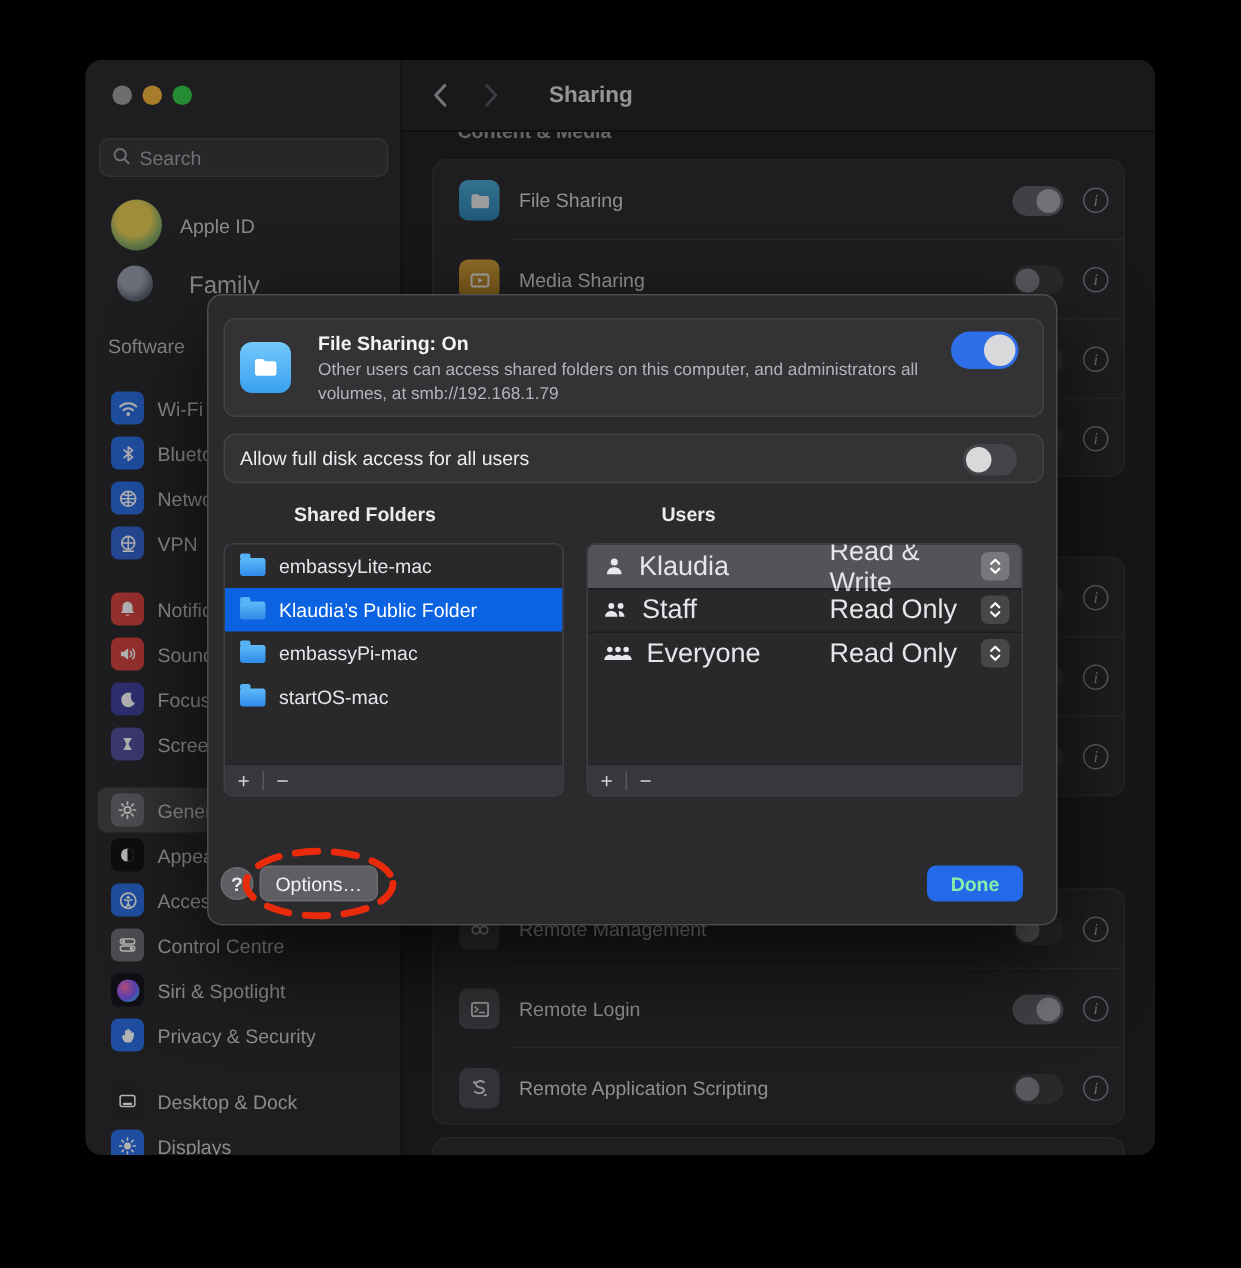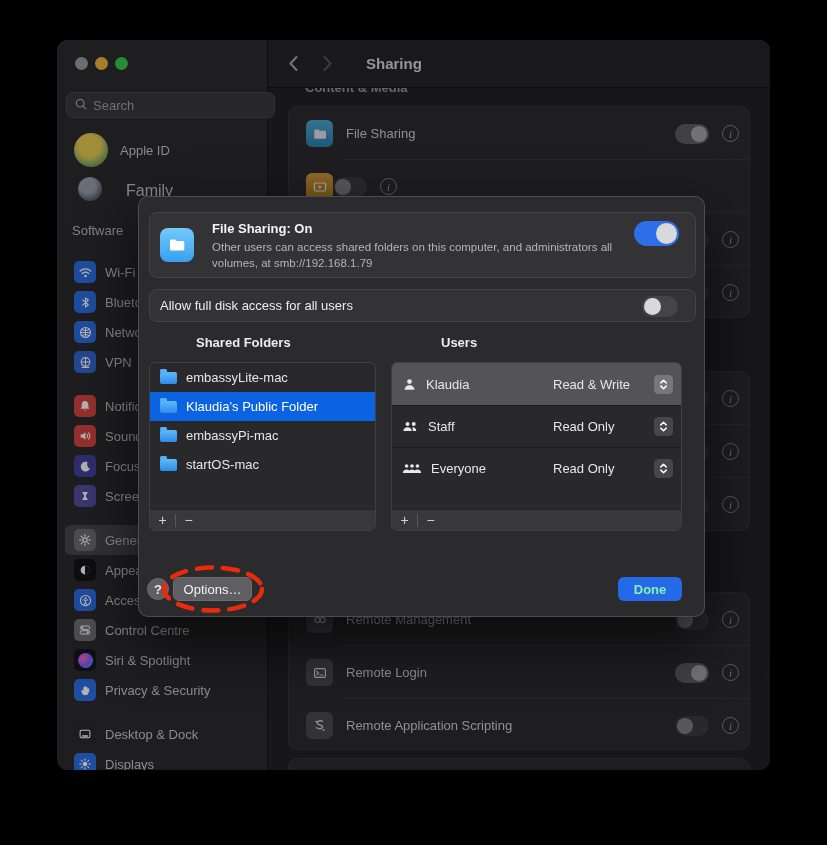--- a/index.html
+++ b/index.html
@@ -3,21 +3,21 @@
 <meta charset="utf-8">
 <style>
   html,body{margin:0;padding:0;background:#000;}
   *{box-sizing:border-box;font-family:"Liberation Sans","DejaVu Sans",sans-serif;-webkit-font-smoothing:antialiased;}
   .canvas{position:relative;width:827px;height:845px;background:#000;overflow:hidden;}
   .window{position:absolute;left:57px;top:40px;width:713px;height:730px;border-radius:11px;overflow:hidden;background:#222225;box-shadow:0 30px 70px rgba(0,0,0,.75);}
   
   .sidebar{position:absolute;left:0;top:0;width:211px;height:100%;background:#2b2b2e;border-right:1px solid #161618;z-index:1;}
   .lights{position:absolute;left:18px;top:17px;display:flex;gap:7px;}
   .dot{width:13px;height:13px;border-radius:50%;}
-  .searchbox{position:absolute;left:9px;top:52px;width:209px;height:26px;border-radius:7px;background:#39393d;border:1px solid #47474b;display:flex;align-items:center;padding:0 8px;gap:6px;color:#a0a0a6;font-size:13px;text-align:right;}
+  .searchbox{position:absolute;left:9px;top:52px;width:193px;height:26px;border-radius:7px;background:#39393d;border:1px solid #47474b;display:flex;align-items:center;padding:0 8px;gap:6px;color:#a0a0a6;font-size:13px;text-align:right;}
   .avatar-lg{position:absolute;left:17px;top:93px;width:34px;height:34px;border-radius:50%;background:radial-gradient(circle at 45% 38%,#e6cb52 0 40%,#8fae66 62%,#4a6630);}
   .appleid-label{position:absolute;left:63px;top:103px;font-size:13px;color:#c6c6cb;}
   .avatar-sm{position:absolute;left:21px;top:137px;width:24px;height:24px;border-radius:50%;background:radial-gradient(circle at 40% 35%,#9aa0ae 0 35%,#5c6270 70%,#343946);}
   .family-label{position:absolute;left:69px;top:142px;font-size:16px;color:#c6c6cb;}
   .software-label{position:absolute;left:15px;top:183px;font-size:13px;color:#bdbdc2;white-space:nowrap;}
   .nav{position:absolute;left:8px;right:3px;top:217px;display:flex;flex-direction:column;justify-content:center;}
   .navitem{height:30px;display:flex;align-items:center;gap:9px;padding-left:9px;border-radius:6px;color:#c7c7cc;font-size:13px;white-space:nowrap;}
   .navitem.sel{background:rgba(255,255,255,.14);}
   .navgap{height:14px;}
   .ic{width:22px;height:22px;border-radius:5px;display:flex;align-items:center;justify-content:center;flex:none;}
@@ -58,21 +58,21 @@
   .allowbox{position:absolute;left:10px;top:92px;width:547px;height:33px;background:#333336;border:1px solid #434347;border-radius:8px;display:flex;align-items:center;padding-left:10px;}
   .allowlabel{font-size:13px;color:#ececef;}
   .dtg.small{right:17px;top:6px;width:36px;height:21px;background:#454549;}
   .dtg.small .k{left:2px;top:2px;width:17px;height:17px;}
   .listhead{position:absolute;top:138px;font-size:13px;font-weight:bold;color:#ececef;margin-left:32px;}
   .plist{position:absolute;top:165px;height:169px;background:#29292c;border:1px solid #3f3f44;border-radius:6px;overflow:hidden;}
   .frow{height:29px;display:flex;align-items:center;padding:0 10px;font-size:13px;color:#e6e6ea;gap:9px;}
   .frow.sel{background:#0c63e2;color:#fff;}
   .folder{width:17px;height:12px;border-radius:2px;background:linear-gradient(#5fb9f8,#2f8be9);position:relative;flex:none;}
   .folder::before{content:"";position:absolute;left:0;top:-2.5px;width:7px;height:4px;border-radius:1.5px;background:#55b2f6;}
-  .urow{height:42px;display:flex;align-items:center;padding:0 8px 0 10px;font-size:13px;color:#e6e6ea;gap:9px;position:relative;}
+  .urow{height:29px;display:flex;align-items:center;padding:0 8px 0 10px;font-size:18px;color:#e6e6ea;gap:9px;position:relative;}
   .urow+.urow::before{content:"";position:absolute;left:0;right:0;top:0;height:1px;background:rgba(0,0,0,.3);}
   .urow.sel{background:#535358;}
   .uname{flex:1;}
   .uaccess{width:92px;text-align:left;}
   .stepper{width:19px;height:19px;border-radius:4.5px;background:rgba(255,255,255,.14);display:flex;align-items:center;justify-content:center;flex:none;}
   .urow.sel .stepper{background:rgba(255,255,255,.22);}
   .pfoot{position:absolute;left:0;right:0;bottom:0;height:21px;background:#38383c;border-top:1px solid #232326;display:flex;align-items:center;color:#d2d2d7;font-size:14px;}
   .pm{width:25px;text-align:center;line-height:20px;}
   .vd{width:1px;height:13px;background:#57575c;}
   .helpbtn{position:absolute;left:8px;top:381px;width:22px;height:22px;border-radius:50%;background:#5e5e63;border:1px solid #6c6c71;color:#e8e8ec;font-size:13px;font-weight:bold;display:flex;align-items:center;justify-content:center;}
@@ -276,20 +276,21 @@
               </span>
             <span class="info"></span>
           </div>
           <div class="row">
             <span class="rowicon" style="background:linear-gradient(#cd9a3b,#a5771f);">
                 <svg width="16" height="16" viewBox="0 0 16 16">
                   <rect x="2.4" y="4" width="11.2" height="8" rx="1.2" fill="none" stroke="#e8e8ea" stroke-width="1.2"></rect>
                   <path d="M6.8 6.3l3 1.7-3 1.7z" fill="#e8e8ea"></path>
                 </svg>
               </span>
+            <span class="rowlabel">Media Sharing</span>
             <span class="bgtg off">
                 <i class="k"></i>
               </span>
             <span class="info"></span>
           </div>
           <div class="row">
             <span class="spacer"></span>
             <span class="bgtg off">
                 <i class="k"></i>
               </span>

